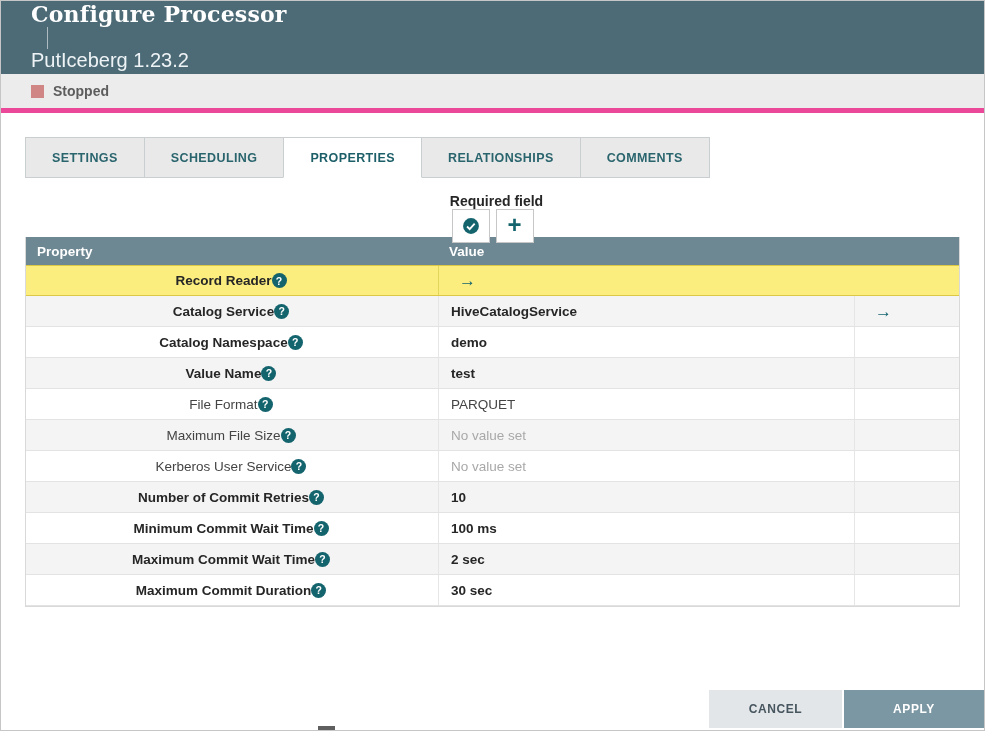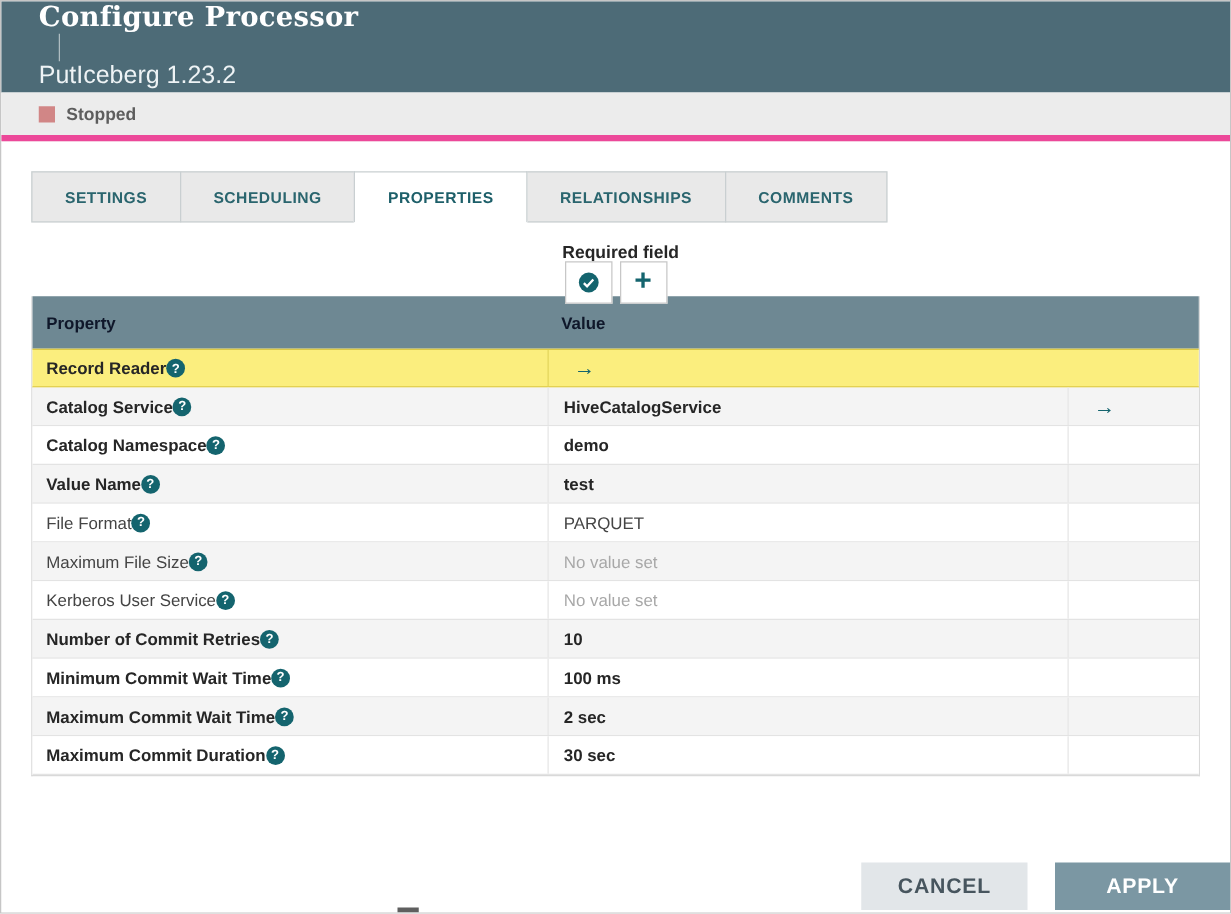--- a/index.html
+++ b/index.html
@@ -37,42 +37,42 @@
   
   .toolbar{margin:15px 24px 10px 24px;height:34px;display:flex;align-items:center;justify-content:space-between;flex-direction:column;}
   .required-label{font-size:14px;font-weight:bold;color:#262626;padding-left:8px;}
   .toolbar-buttons{display:flex;gap:6px;}
   .icon-btn{width:38px;height:34px;background:#fff;border:1px solid #c7c7c7;display:flex;align-items:center;justify-content:center;cursor:pointer;}
   .icon-btn svg{display:block;}
   .plus-glyph{font-size:24px;font-weight:bold;color:var(--accent);line-height:1;margin-top:-2px;}
 
   
   .ptable{margin:0 24px;border:1px solid #d9d9d9;border-top:none;}
-  .thead{display:grid;grid-template-columns:412px 1fr 105px;height:42px;background:var(--table-header-bg);color:#0f172a;
+  .thead{display:grid;grid-template-columns:412px 1fr 105px;height:28px;background:var(--table-header-bg);color:#ffffff;
          font-size:13.5px;font-weight:bold;align-items:center;}
   .thead .th{padding-left:11px;}
   .trow{display:grid;grid-template-columns:412px 1fr 105px;height:31px;background:#fff;border-bottom:1px solid #e3e3e3;
         font-size:13.5px;color:#444;cursor:pointer;}
   .trow.alt{background:#f4f4f4;}
   .trow.req .pname,.trow.req .vtext{font-weight:bold;color:#262626;}
   .trow.hl{background:var(--highlight-bg);border-top:1px solid var(--highlight-border);border-bottom:1px solid var(--highlight-border);}
   .td{display:flex;align-items:center;}
-  .tprop{justify-content:flex-start;padding:0 13px 0 11px;}
+  .tprop{justify-content:center;padding:0 13px 0 11px;}
   .tval{padding-left:12px;border-left:1px solid #e6e6e6;}
   .tgoto{border-left:1px solid #e6e6e6;padding-left:20px;}
   .trow.hl .tval,.trow.hl .tgoto{border-left-color:#e3d55c;}
   .help{width:15px;height:15px;border-radius:50%;background:var(--accent);color:#fff;font-size:10.5px;font-weight:bold;
         display:flex;align-items:center;justify-content:center;flex:0 0 15px;cursor:pointer;}
   .vtext.novalue{color:#a8a8a8;font-weight:normal;}
   .arrow{color:var(--accent);font-size:17px;font-weight:bold;line-height:1;}
 
   
   .footer{position:absolute;right:0;bottom:2px;display:flex;gap:2px;}
-  .footer button{height:38px;border:none;font-family:"Liberation Sans",sans-serif;font-size:17px;font-weight:bold;
-                 letter-spacing:.6px;cursor:pointer;margin-left:20px;}
+  .footer button{height:38px;border:none;font-family:"Liberation Sans",sans-serif;font-size:12px;font-weight:bold;
+                 letter-spacing:.6px;cursor:pointer;}
   .btn-cancel{width:133px;background:var(--cancel-bg);color:#47555e;}
   .btn-apply{width:140px;background:var(--apply-bg);color:#fff;}
 
   .scroll-thumb{position:absolute;left:317px;bottom:0;width:17px;height:4px;background:#5f5f5f;}
 </style>
 </head>
 <body>
 
 <div class="dialog">
 

